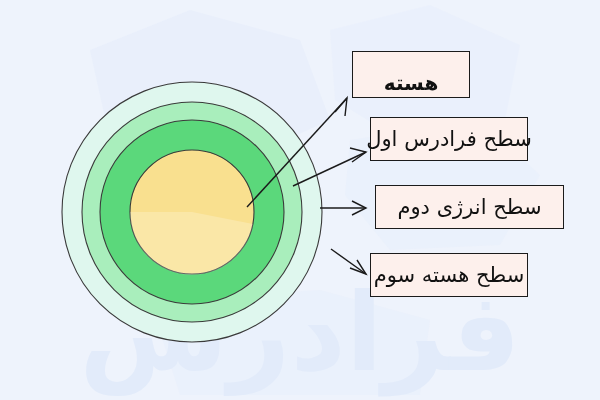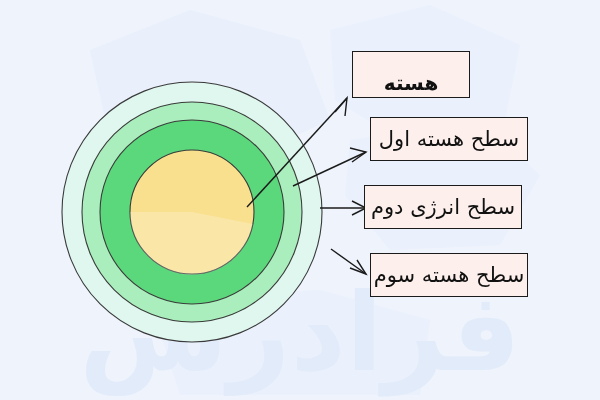--- a/index.html
+++ b/index.html
@@ -31,21 +31,21 @@
     color:#111;
   }
   .labelbox span{
     font-family:"DejaVu Sans","Liberation Sans",sans-serif;
     white-space:nowrap;
     line-height:1;
   }
   #box-nucleus{left:352px;top:51px;width:118px;height:47px;}
   #box-nucleus span{font-size:20px;font-weight:700;margin-top:17px;}
   #box-level1{left:370px;top:117px;width:158px;height:44px;}
-  #box-level2{left:364px;top:185px;width:158px;height:44px;align-items:center;}
+  #box-level2{left:375px;top:185px;width:189px;height:44px;align-items:center;}
   #box-level3{left:370px;top:253px;width:158px;height:44px;}
   #box-level1 span,#box-level2 span,#box-level3 span{font-size:21px;font-weight:400;}
 </style>
 </head>
 <body>
 
 <svg id="stage" viewBox="0 0 600 400" xmlns="http://www.w3.org/2000/svg">
 
   <rect x="0" y="0" width="600" height="400" fill="#eef3fc"></rect>
 
@@ -78,21 +78,21 @@
     <line id="l-level3" x1="331" y1="249" x2="366" y2="274" class="lead"></line>
     <polyline points="350,268 366,274 357,260" class="arrowhead"></polyline>
   </g>
 </svg>
 
 <div class="labelbox" id="box-nucleus">
   <span>هسته</span>
 </div>
 
 <div class="labelbox" id="box-level1">
-  <span>سطح هسته اول</span>
+  <span>سطح فرادرس اول</span>
 </div>
 
 <div class="labelbox" id="box-level2">
   <span>سطح انرژی دوم</span>
 </div>
 
 <div class="labelbox" id="box-level3">
   <span>سطح هسته سوم</span>
 </div>
 

